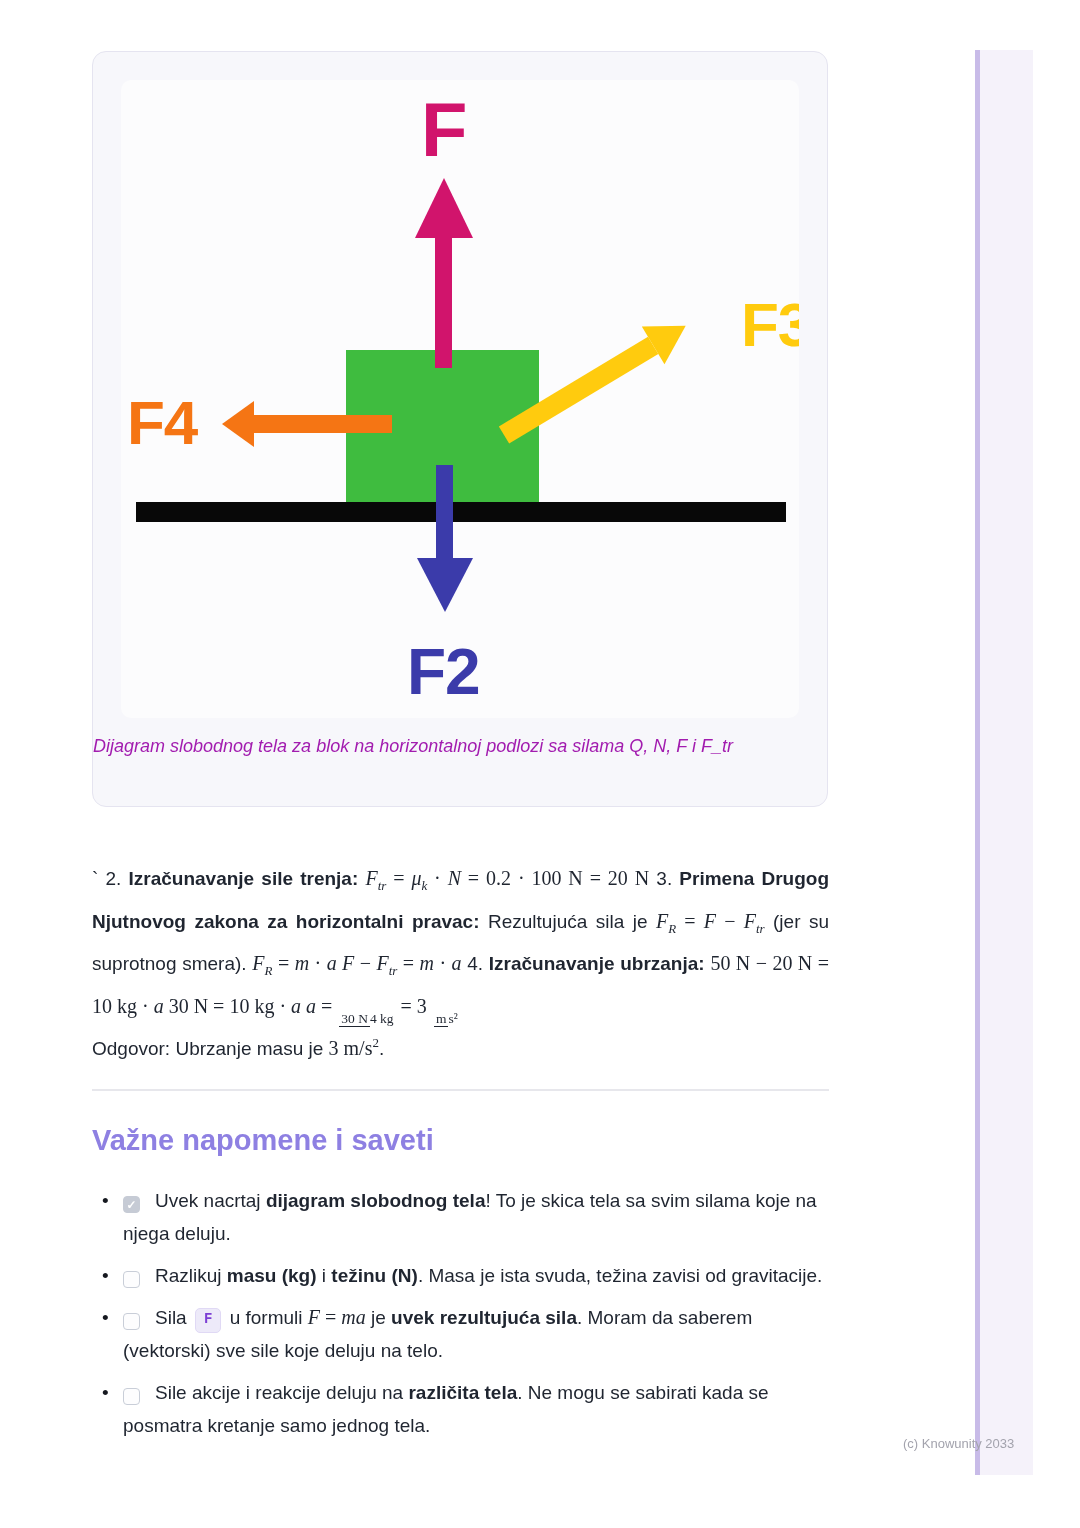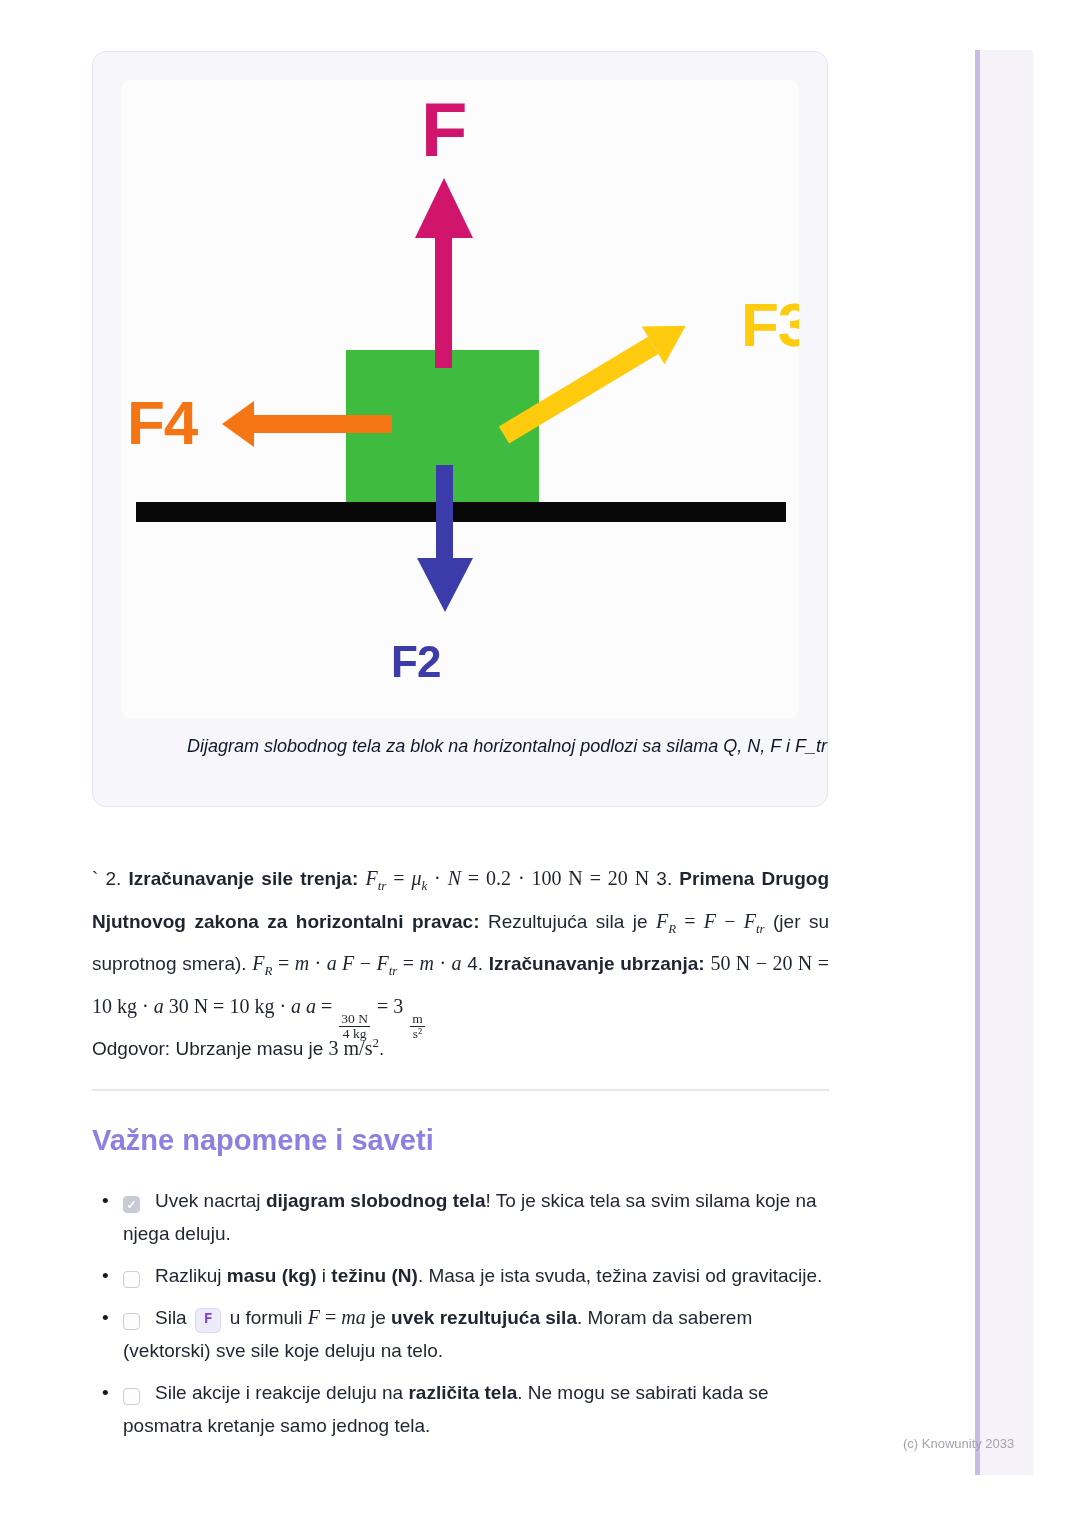--- a/index.html
+++ b/index.html
@@ -6,21 +6,21 @@
   .page{position:relative;width:1080px;height:1528px;background:#ffffff;overflow:hidden;
         font-family:"Liberation Sans",sans-serif;color:#1f2530;}
 
   
   .figure-card{position:absolute;left:92px;top:51px;width:736px;height:756px;
                background:#f7f7fb;border:1px solid #e5e4f0;border-radius:14px;box-sizing:border-box;}
   .figure-canvas{position:absolute;left:28px;top:28px;width:678px;height:638px;
                  background:#fcfcfd;border-radius:10px;overflow:hidden;}
   .fig-label{position:absolute;font-weight:900;line-height:1;letter-spacing:-1px;}
   .lbl-F {left:300px;top:12px;font-size:76px;color:#d1146c;}
-  .lbl-F2{left:270px;top:560px;font-size:44px;color:#3b3baa;}
+  .lbl-F2{left:286px;top:560px;font-size:64px;color:#3b3baa;}
   .lbl-F3{left:576px;top:214px;font-size:62px;color:#ffcb0e;margin-left:44px;}
   .lbl-F4{left:6px;top:312px;font-size:62px;color:#f57514;text-align:center;}
 
   .block{position:absolute;left:225px;top:270px;width:193px;height:155px;background:#3fbc3f;}
   .ground{position:absolute;left:15px;top:422px;width:650px;height:20px;background:#080808;}
 
   .shaft{position:absolute;}
   .tri{position:absolute;width:0;height:0;}
 
   
@@ -35,22 +35,22 @@
   .left-shaft{left:131px;top:335px;width:140px;height:18px;background:#f57514;}
   .left-head{left:101px;top:321px;border-top:23px solid transparent;border-bottom:23px solid transparent;
              border-right:32px solid #f57514;}
   
   .diag{position:absolute;left:383px;top:344px;width:214px;height:22px;
         transform:rotate(-31deg);transform-origin:left center;}
   .diag-shaft{left:0;top:1px;width:174px;height:20px;background:#ffcb0e;}
   .diag-head{left:174px;top:-11px;border-top:22px solid transparent;border-bottom:22px solid transparent;
              border-left:38px solid #ffcb0e;}
 
-  .figure-caption{position:absolute;left:0;top:684px;width:100%;text-align:right;
-                  font-style:italic;font-size:18px;color:#0f172a;}
+  .figure-caption{position:absolute;left:0;top:684px;width:100%;text-align:left;
+                  font-style:italic;font-size:18px;color:#a21caf;}
 
   
   .solution{position:absolute;left:92px;top:861px;width:737px;margin:0;
             font-size:19px;line-height:35.5px;text-align:justify;}
   .answer{position:absolute;left:92px;top:1026px;width:737px;margin:0;
           font-size:19px;line-height:33px;}
   .divider{position:absolute;left:92px;top:1089px;width:737px;height:0;
            border-top:2px solid #e7e7ec;}
   .section-heading{position:absolute;left:92px;top:1124px;margin:0;
                    font-size:29px;font-weight:700;color:#8e80e2;}
@@ -58,21 +58,21 @@
   .notes-list li{display:flex;margin:0 0 9px 0;padding-left:10px;
                  font-size:19px;line-height:33px;}
   .marker{width:21px;flex:0 0 21px;color:#15181f;}
   .note-body{flex:1;}
 
   .b{font-weight:700;}
   .ms{font-family:"Liberation Serif",serif;font-size:20px;}
   .mv{font-family:"Liberation Serif",serif;font-style:italic;font-size:20px;}
   .sub{font-size:13px;vertical-align:-5px;}
   .sup{font-size:13px;vertical-align:8px;}
-  .frac{display:inline-flex;flex-direction:column;align-items:center;vertical-align:-10px;
+  .frac{display:inline-flex;flex-direction:row;align-items:center;vertical-align:-10px;
         line-height:1.1;font-family:"Liberation Serif",serif;font-size:13.5px;margin:0 2px;}
   .frac .fn{border-bottom:1px solid #1f2530;padding:0 2px;}
   .chip{display:inline-block;background:#edeaf9;border:1px solid #e0d9f5;border-radius:5px;
         padding:1px 8px 2px;font-family:"Liberation Mono",monospace;font-weight:700;
         color:#7c3fd4;font-size:14px;line-height:1.4;margin:0 3px;vertical-align:1px;}
 
   .cb{display:inline-block;width:17px;height:17px;border-radius:4px;margin-right:15px;
       position:relative;top:2px;box-sizing:border-box;text-align:center;line-height:16px;
       font-size:12px;font-weight:700;}
   .cb.unchecked{border:1.5px solid #c9ced8;background:#fdfdfe;color:transparent;}

